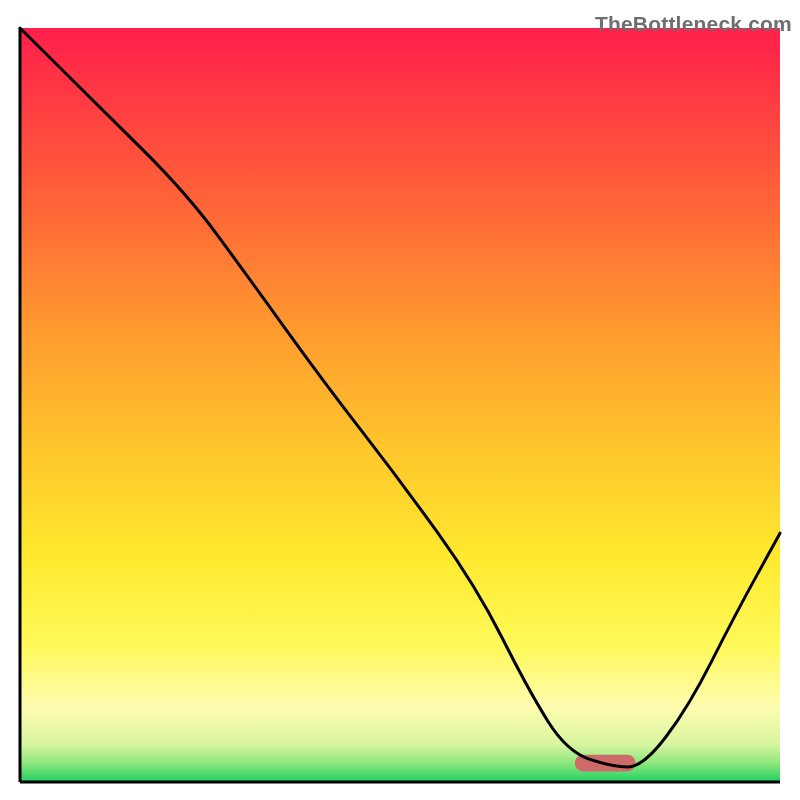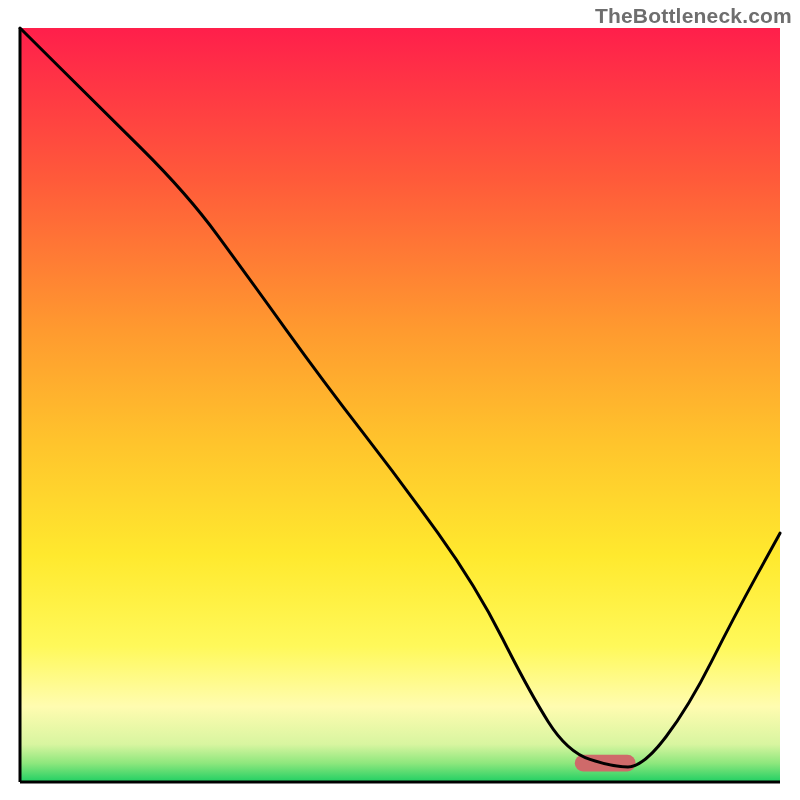--- a/index.html
+++ b/index.html
@@ -11,21 +11,21 @@
     background: #ffffff;
     font-family: Arial, Helvetica, sans-serif;
   }
   #wrap {
     position: relative;
     width: 800px;
     height: 800px;
   }
   #watermark {
     position: absolute;
-    top: 4px;
+    top: 12px;
     right: 8px;
     font-size: 21px;
     font-weight: 600;
     color: #6e6e6e;
     letter-spacing: 0.2px;
     z-index: 10;
   }
   #chart-svg {
     position: absolute;
     left: 0;

